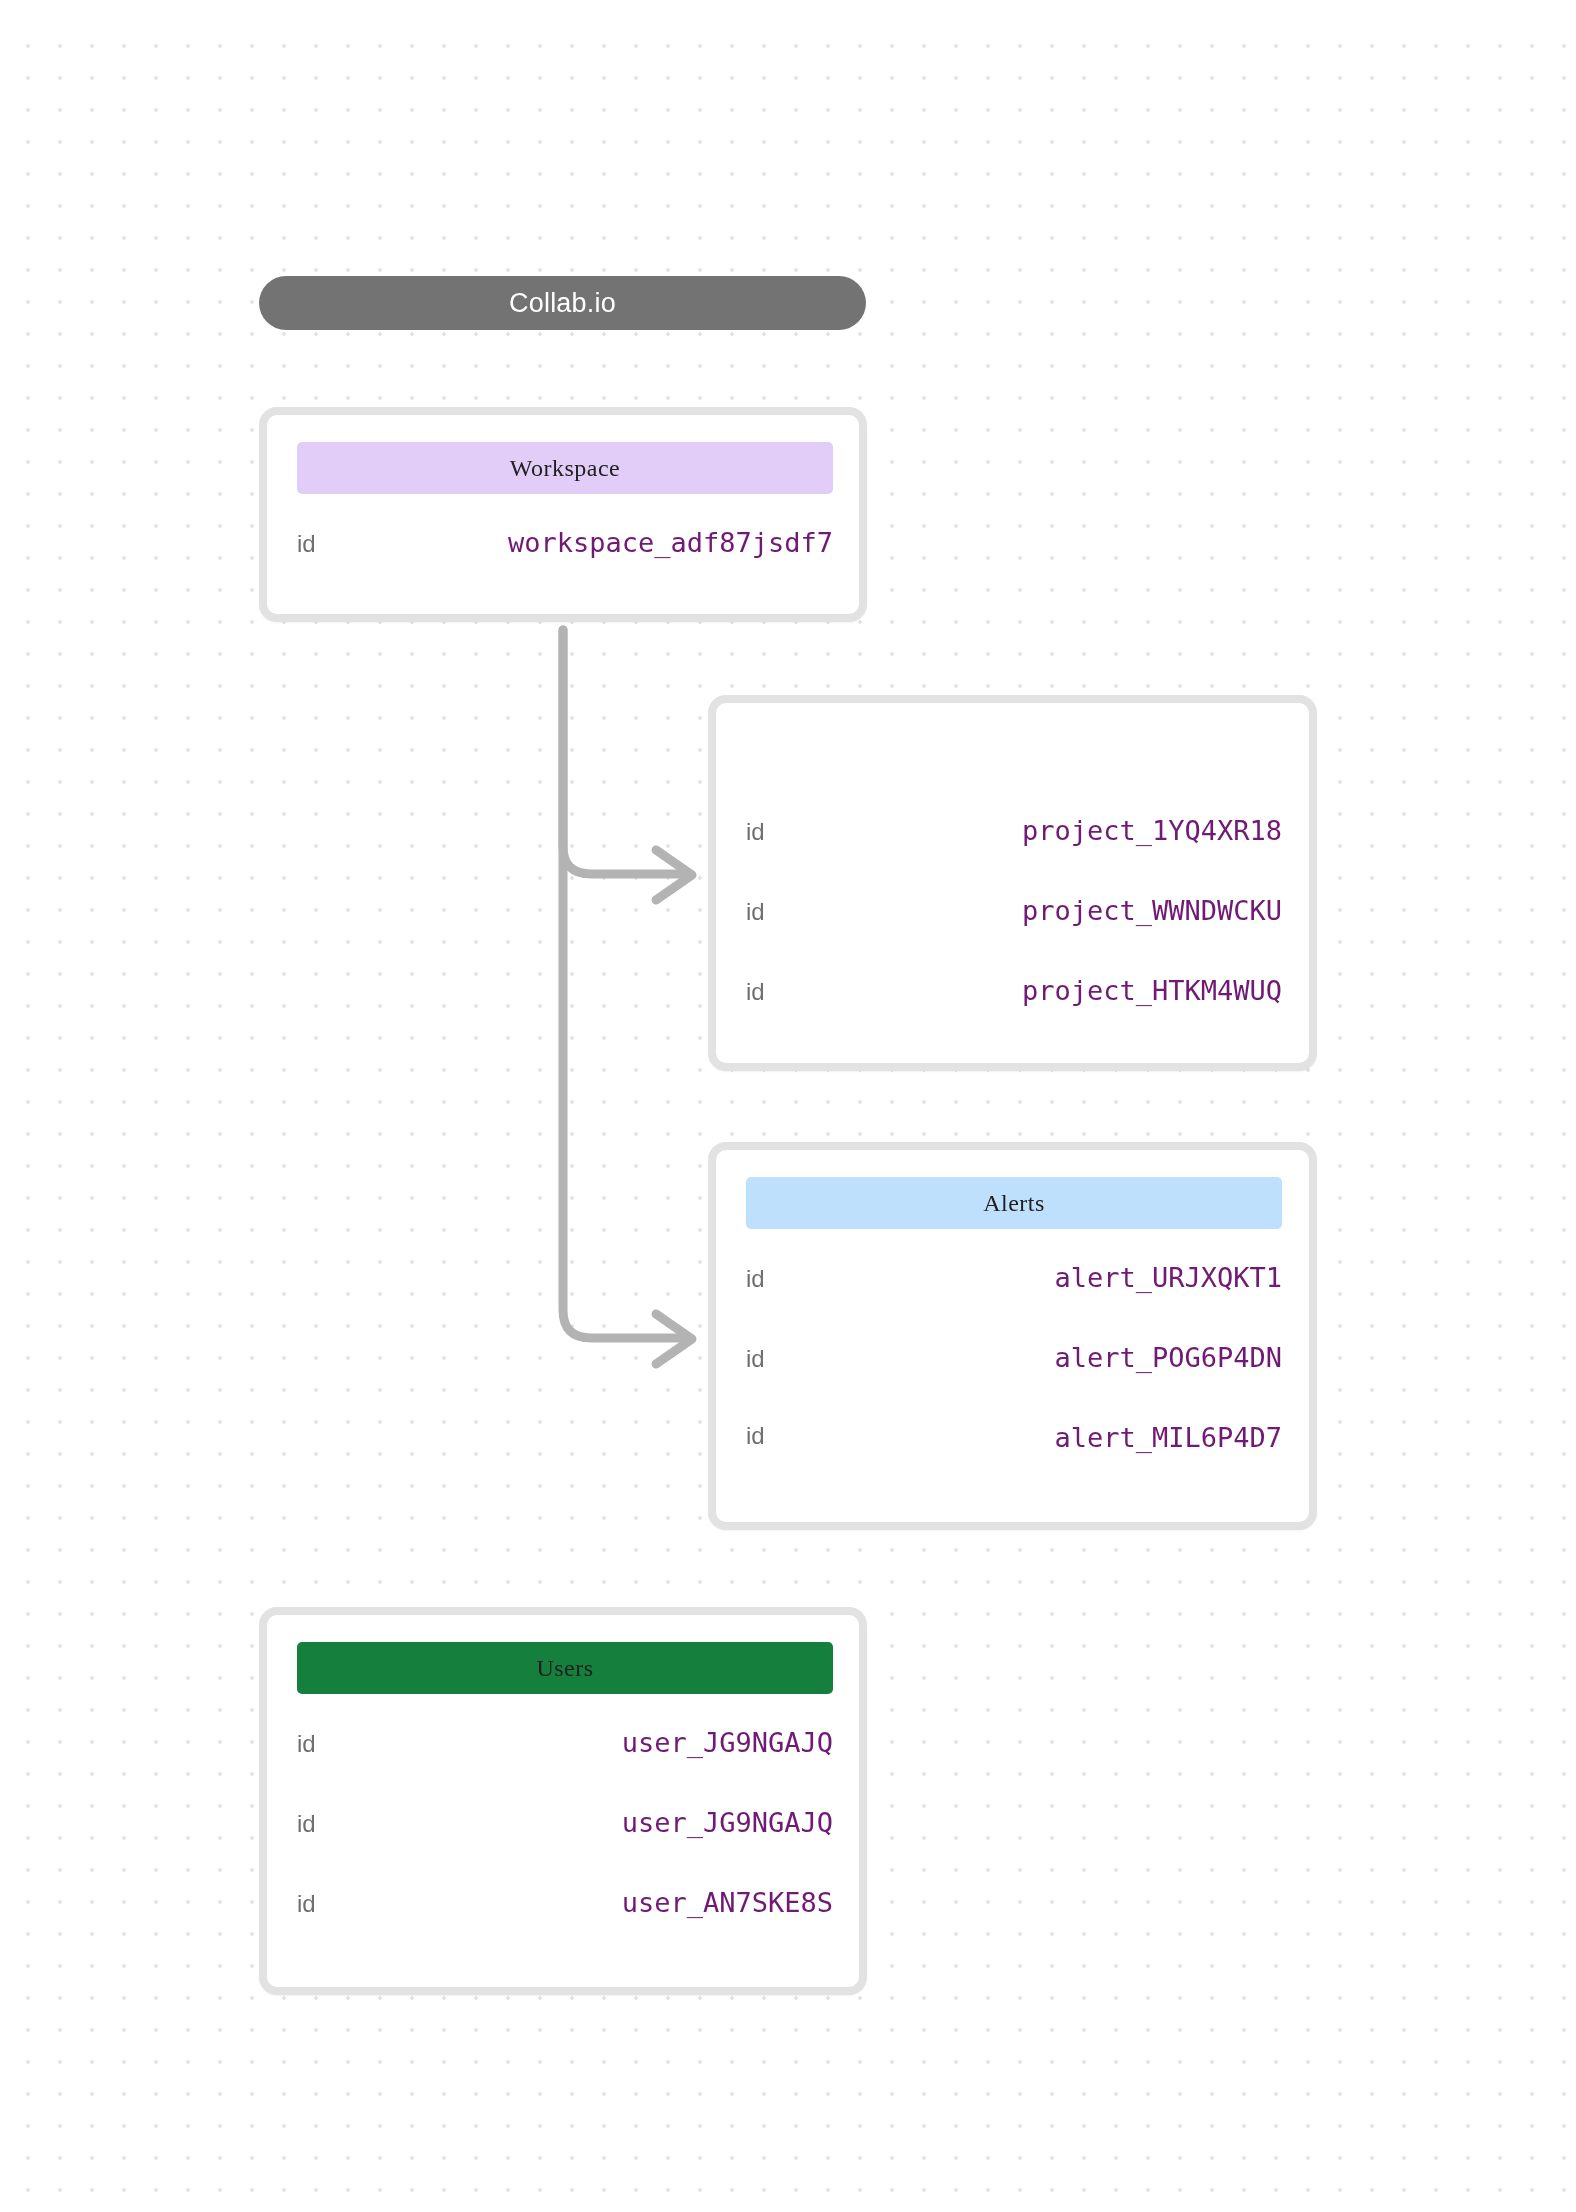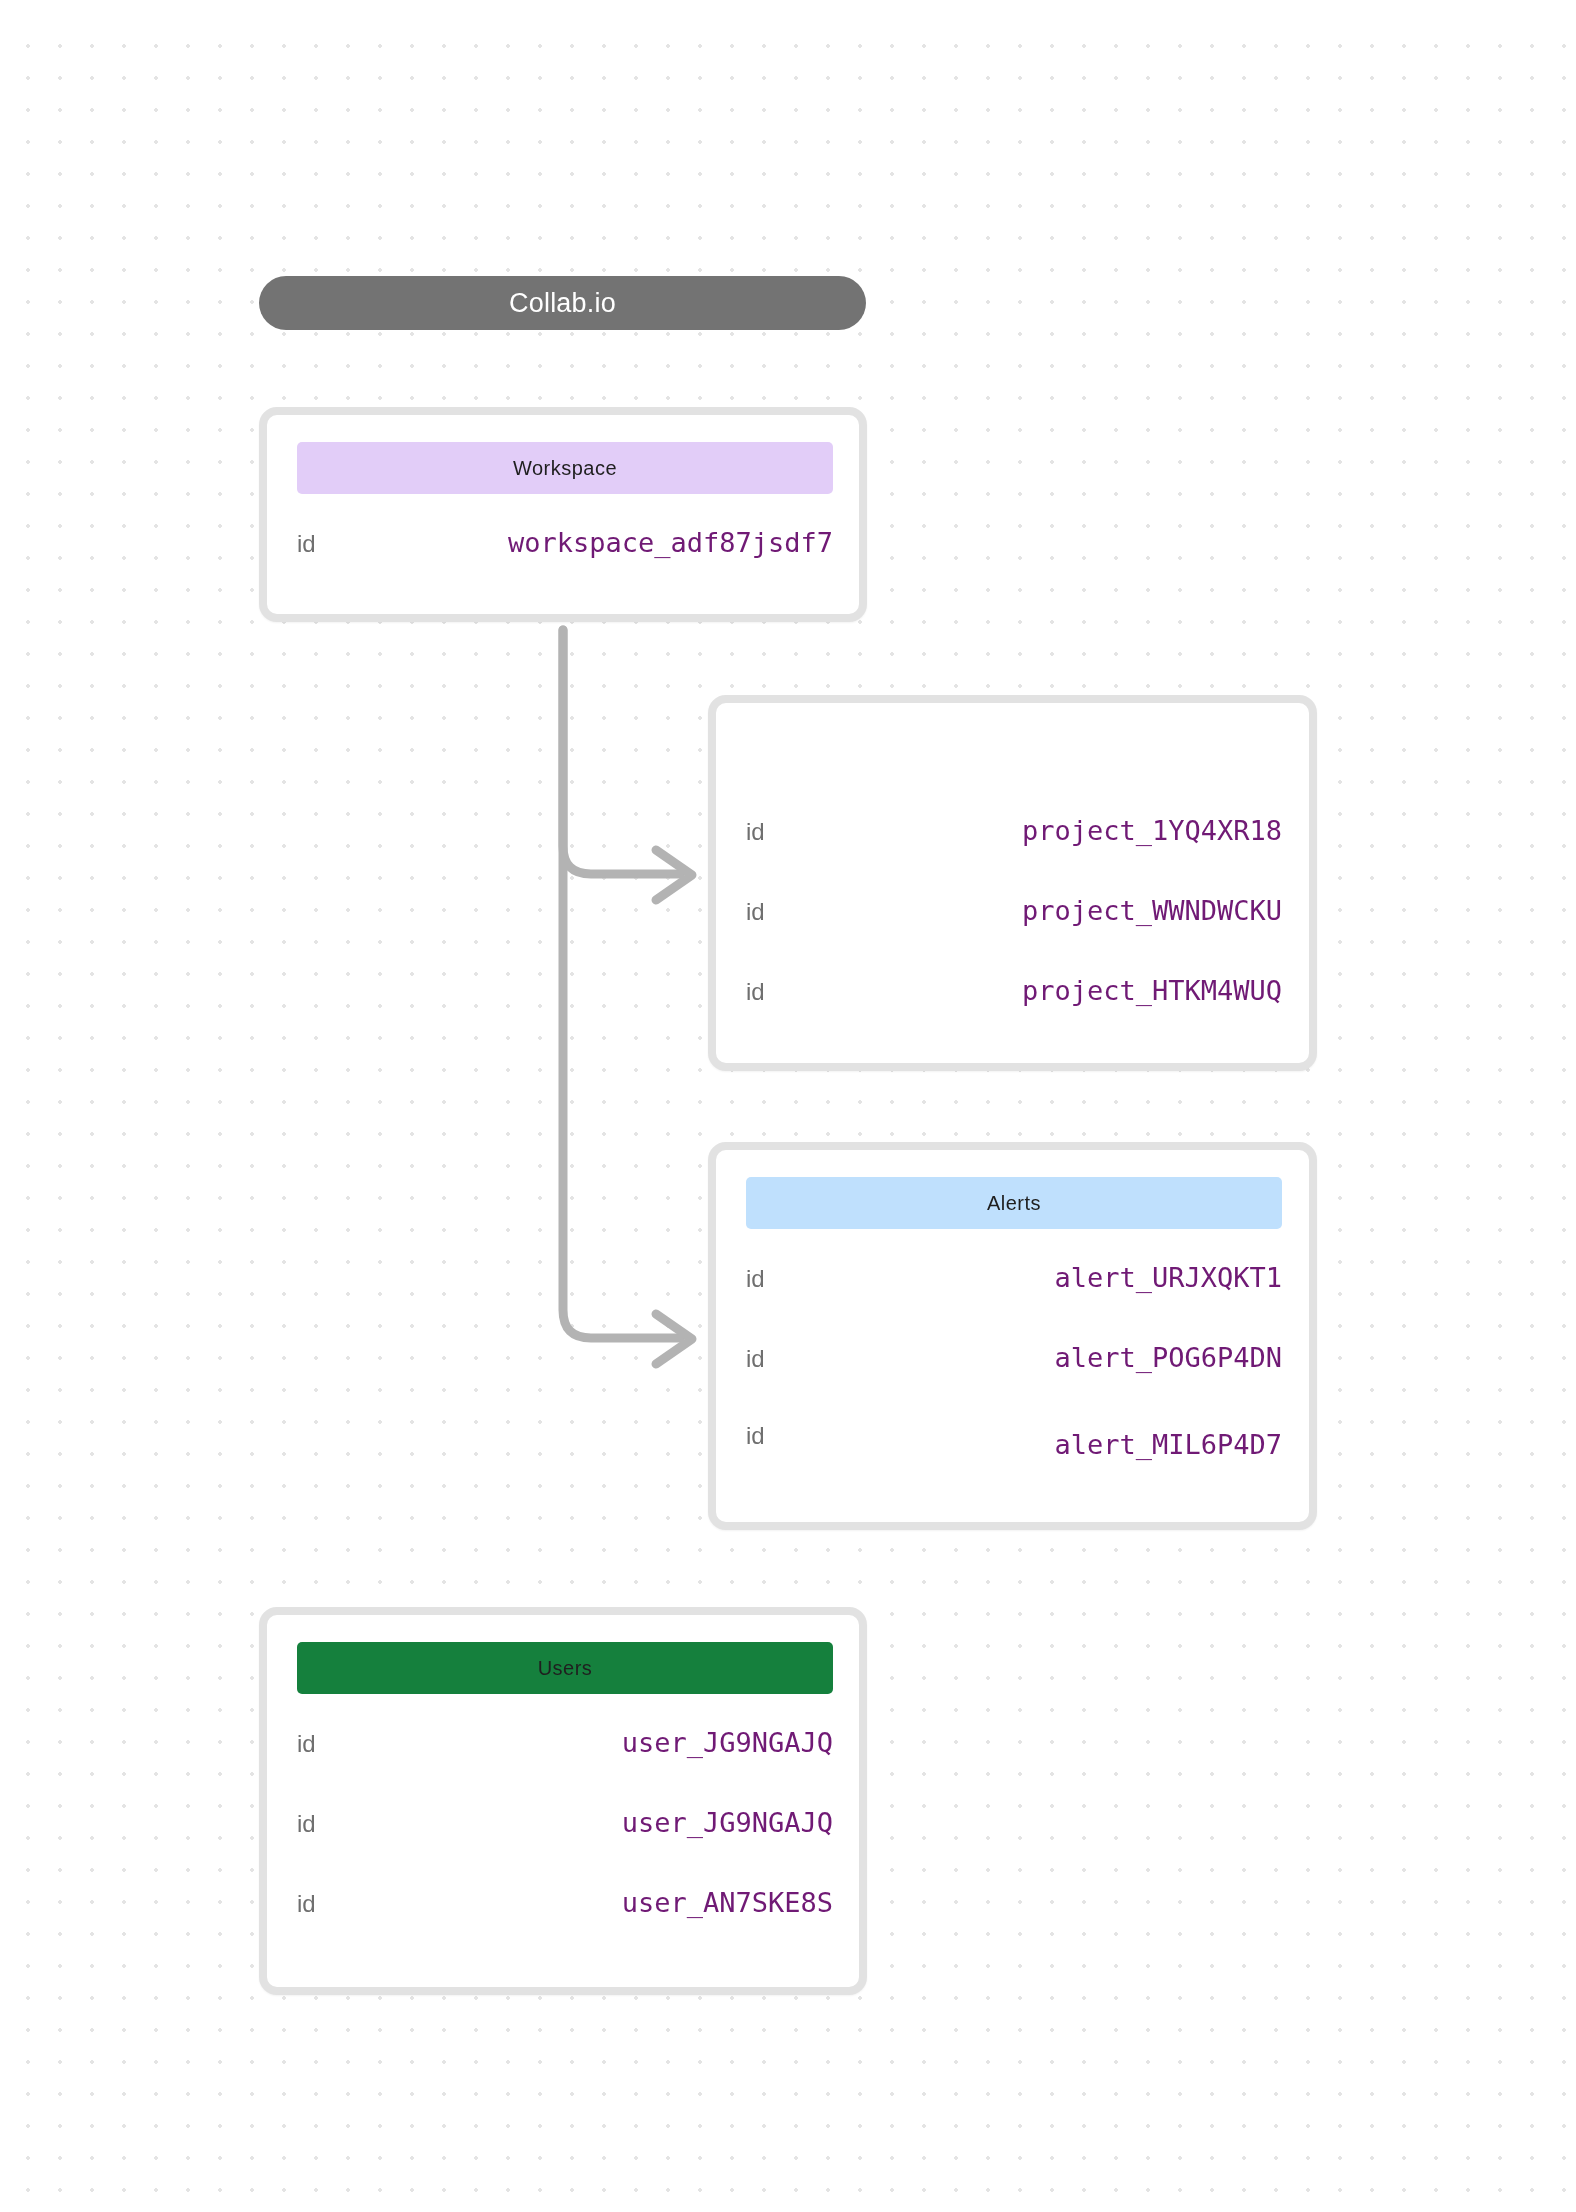--- a/index.html
+++ b/index.html
@@ -50,22 +50,22 @@
     box-shadow: 0 1px 2px rgba(0,0,0,0.05);
   }
   .card-header {
     position: absolute;
     border-radius: 5px;
     display: flex;
     align-items: center;
     justify-content: center;
   }
   .card-header .header-text {
-    font-family: Liberation Sans, sans-serif;
-    font-size: 20px;
+    font-family: Liberation Serif, serif;
+    font-size: 24px;
     color: #1f1f1f;
     letter-spacing: 0.5px;
   }
   .row {
     position: absolute;
     display: flex;
     align-items: baseline;
     justify-content: space-between;
     gap: 12px;
   }
@@ -95,21 +95,21 @@
   #card-projects .row-1 { top: 192px; }
   #card-projects .row-2 { top: 272px; }
 
   
   #card-alerts { left: 708px; top: 1124px; width: 609px; height: 388px; }
   #card-alerts .card-header { left: 30px; top: 27px; width: 536px; height: 52px; background: #bfe0fd; }
   #card-alerts .row { left: 30px; width: 536px; }
   #card-alerts .row-0 { top: 112px; }
   #card-alerts .row-1 { top: 192px; }
   #card-alerts .row-2 { top: 272px; align-items: flex-start; }
-  #card-alerts .row-2 .field-val { position: relative; top: 7px; text-align: center; }
+  #card-alerts .row-2 .field-val { position: relative; top: 0; text-align: center; }
 
   
   #card-users { left: 259px; top: 1589px; width: 608px; height: 388px; }
   #card-users .card-header { left: 30px; top: 27px; width: 536px; height: 52px; background: #15803d; justify-content: center; }
   #card-users .row { left: 30px; width: 536px; }
   #card-users .row-0 { top: 112px; }
   #card-users .row-1 { top: 192px; }
   #card-users .row-2 { top: 272px; }
 
   

